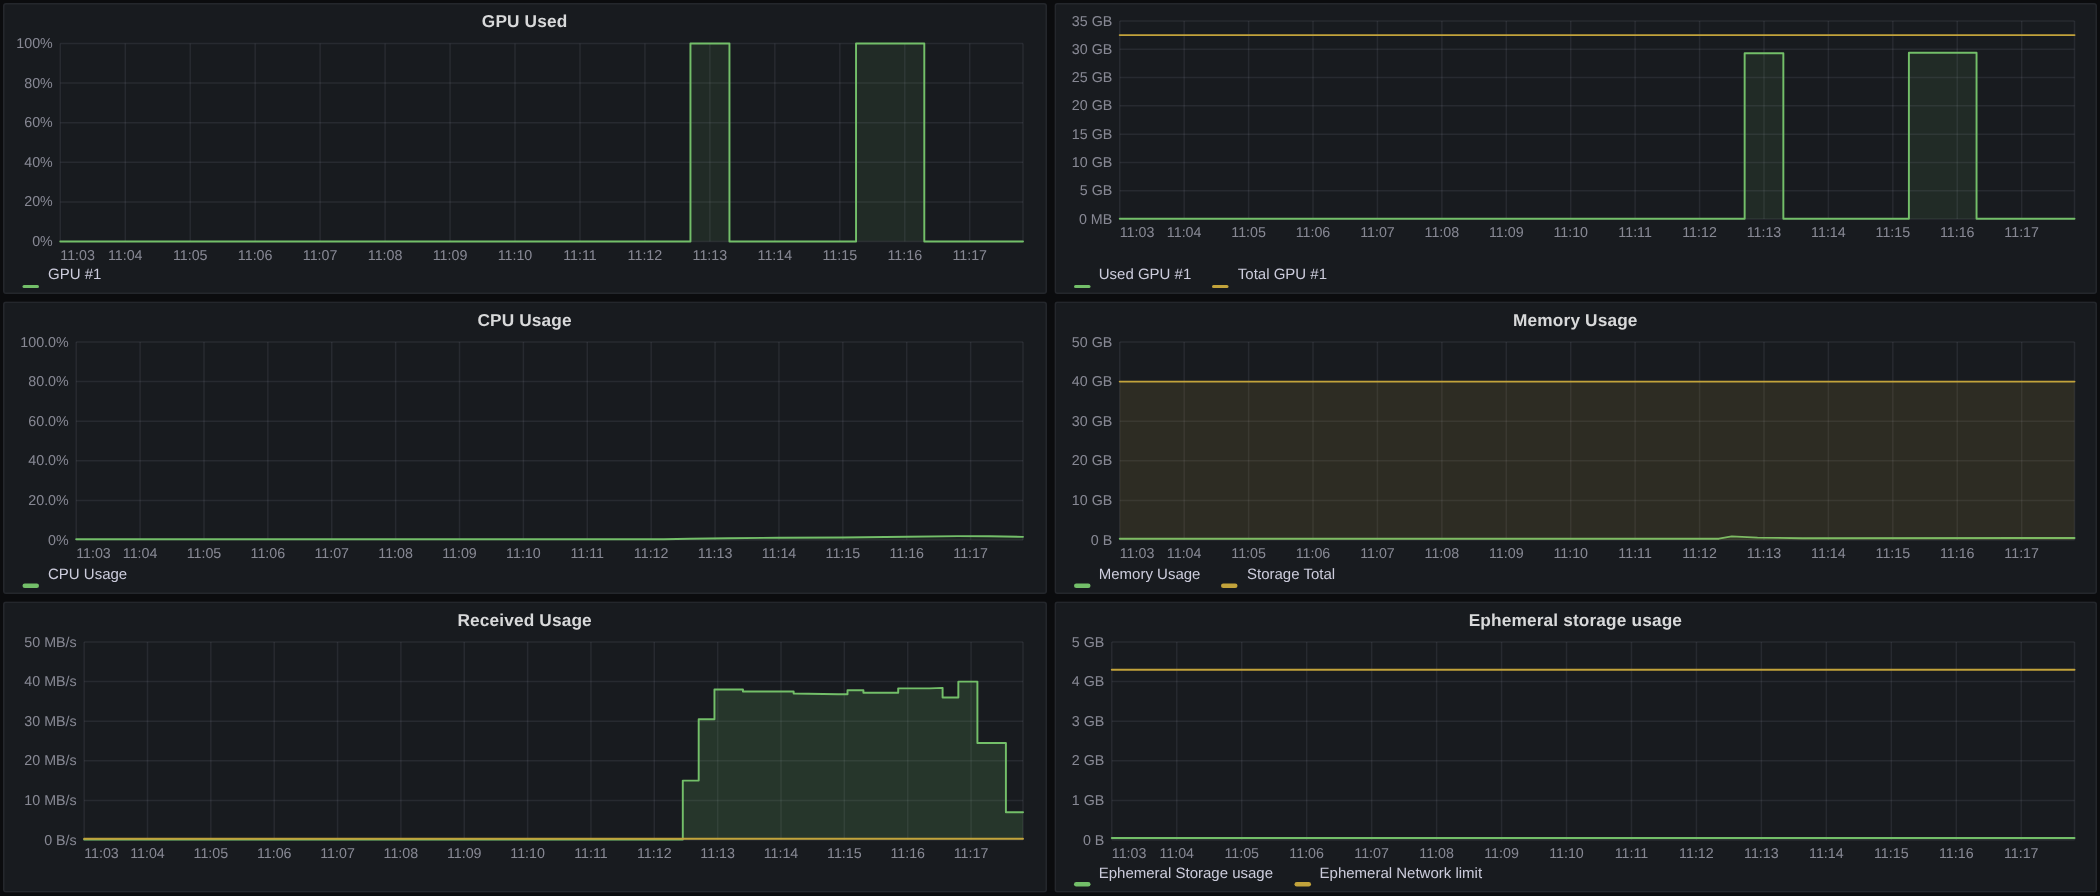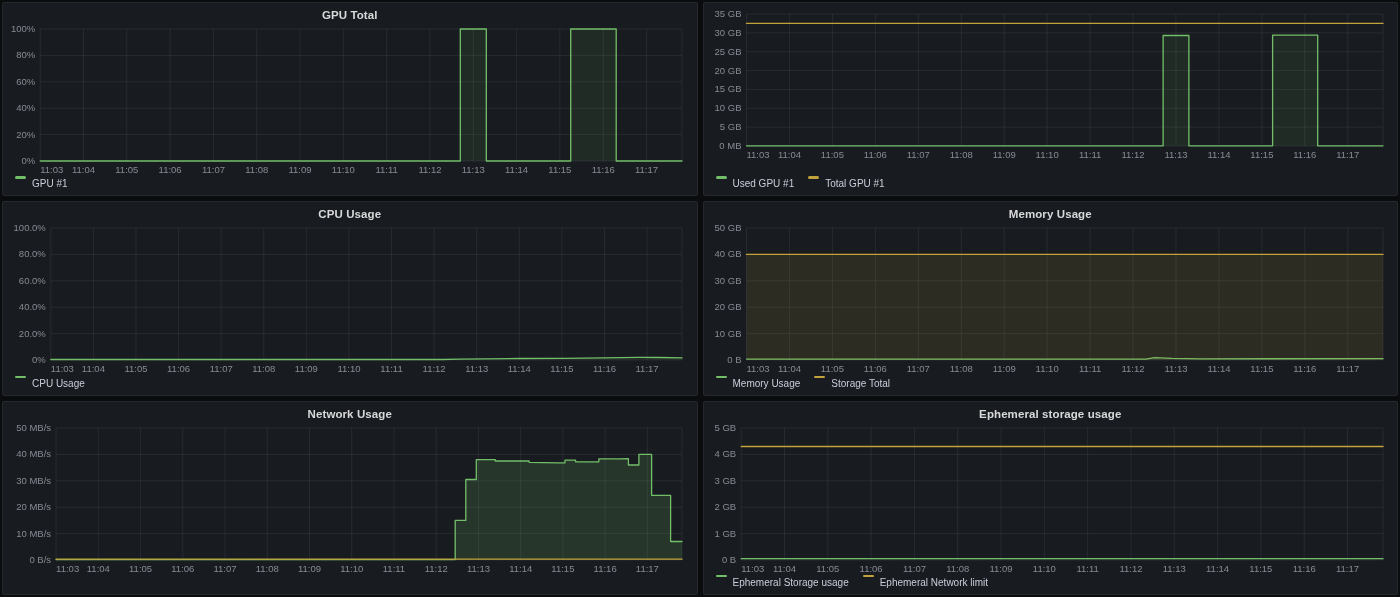--- a/index.html
+++ b/index.html
@@ -14,32 +14,32 @@
     background:#181b1f; border:1px solid rgba(204,204,220,0.07); border-radius:2px;
     display:flex; flex-direction:column; padding:5px 8px 3px 8px; min-width:0; min-height:0;
   }
   .panel-title {
     text-align:center; font-size:11.5px; font-weight:600; color:#d8d9da;
     height:15px; line-height:14px; flex:0 0 auto; letter-spacing:0.1px; cursor:pointer;
   }
   .chart-box { flex:1 1 auto; position:relative; min-height:0; }
   .chart-box svg { position:absolute; inset:0; display:block; }
   .legend { flex:0 0 auto; height:16px; display:flex; align-items:center; gap:14px; padding-left:4px; }
-  .legend-item { display:flex; align-items:flex-start; gap:6px; cursor:pointer; }
+  .legend-item { display:flex; align-items:flex-end; gap:6px; cursor:pointer; }
   .legend-swatch { width:11px; height:2.5px; border-radius:1.5px; flex:0 0 auto; }
   .legend-label { font-size:10px; color:#ccccdc; line-height:16px; white-space:nowrap; }
   text.tick { fill:rgba(204,204,220,0.62); font-size:9.5px; font-family:"Liberation Sans", sans-serif; }
 </style>
 </head>
 <body>
 
 <div class="dash">
 
   <div class="panel">
-    <div class="panel-title">GPU Total</div>
+    <div class="panel-title">GPU Used</div>
     <div class="chart-box">
         <svg width="678" height="153">
           <line x1="29.2" y1="138" x2="671" y2="138" stroke="rgba(204,204,220,0.09)" stroke-width="1"></line>
           <text x="24.2" y="141" text-anchor="end" class="tick">0%</text>
           <line x1="29.2" y1="111.60000000000001" x2="671" y2="111.60000000000001" stroke="rgba(204,204,220,0.09)" stroke-width="1"></line>
           <text x="24.2" y="114.60000000000001" text-anchor="end" class="tick">20%</text>
           <line x1="29.2" y1="85.2" x2="671" y2="85.2" stroke="rgba(204,204,220,0.09)" stroke-width="1"></line>
           <text x="24.2" y="88.2" text-anchor="end" class="tick">40%</text>
           <line x1="29.2" y1="58.800000000000004" x2="671" y2="58.800000000000004" stroke="rgba(204,204,220,0.09)" stroke-width="1"></line>
           <text x="24.2" y="61.800000000000004" text-anchor="end" class="tick">60%</text>
@@ -275,21 +275,21 @@
           <span class="legend-label">Memory Usage</span>
         </span>
         <span class="legend-item">
           <span class="legend-swatch" style="background: rgb(194, 163, 59);"></span>
           <span class="legend-label">Storage Total</span>
         </span>
       </div>
   </div>
 
   <div class="panel">
-    <div class="panel-title">Network Usage</div>
+    <div class="panel-title">Received Usage</div>
     <div class="chart-box">
         <svg width="678" height="153">
           <line x1="45.1" y1="138" x2="671" y2="138" stroke="rgba(204,204,220,0.09)" stroke-width="1"></line>
           <text x="40.1" y="141" text-anchor="end" class="tick">0 B/s</text>
           <line x1="45.1" y1="111.60000000000001" x2="671" y2="111.60000000000001" stroke="rgba(204,204,220,0.09)" stroke-width="1"></line>
           <text x="40.1" y="114.60000000000001" text-anchor="end" class="tick">10 MB/s</text>
           <line x1="45.1" y1="85.2" x2="671" y2="85.2" stroke="rgba(204,204,220,0.09)" stroke-width="1"></line>
           <text x="40.1" y="88.2" text-anchor="end" class="tick">20 MB/s</text>
           <line x1="45.1" y1="58.800000000000004" x2="671" y2="58.800000000000004" stroke="rgba(204,204,220,0.09)" stroke-width="1"></line>
           <text x="40.1" y="61.800000000000004" text-anchor="end" class="tick">30 MB/s</text>

